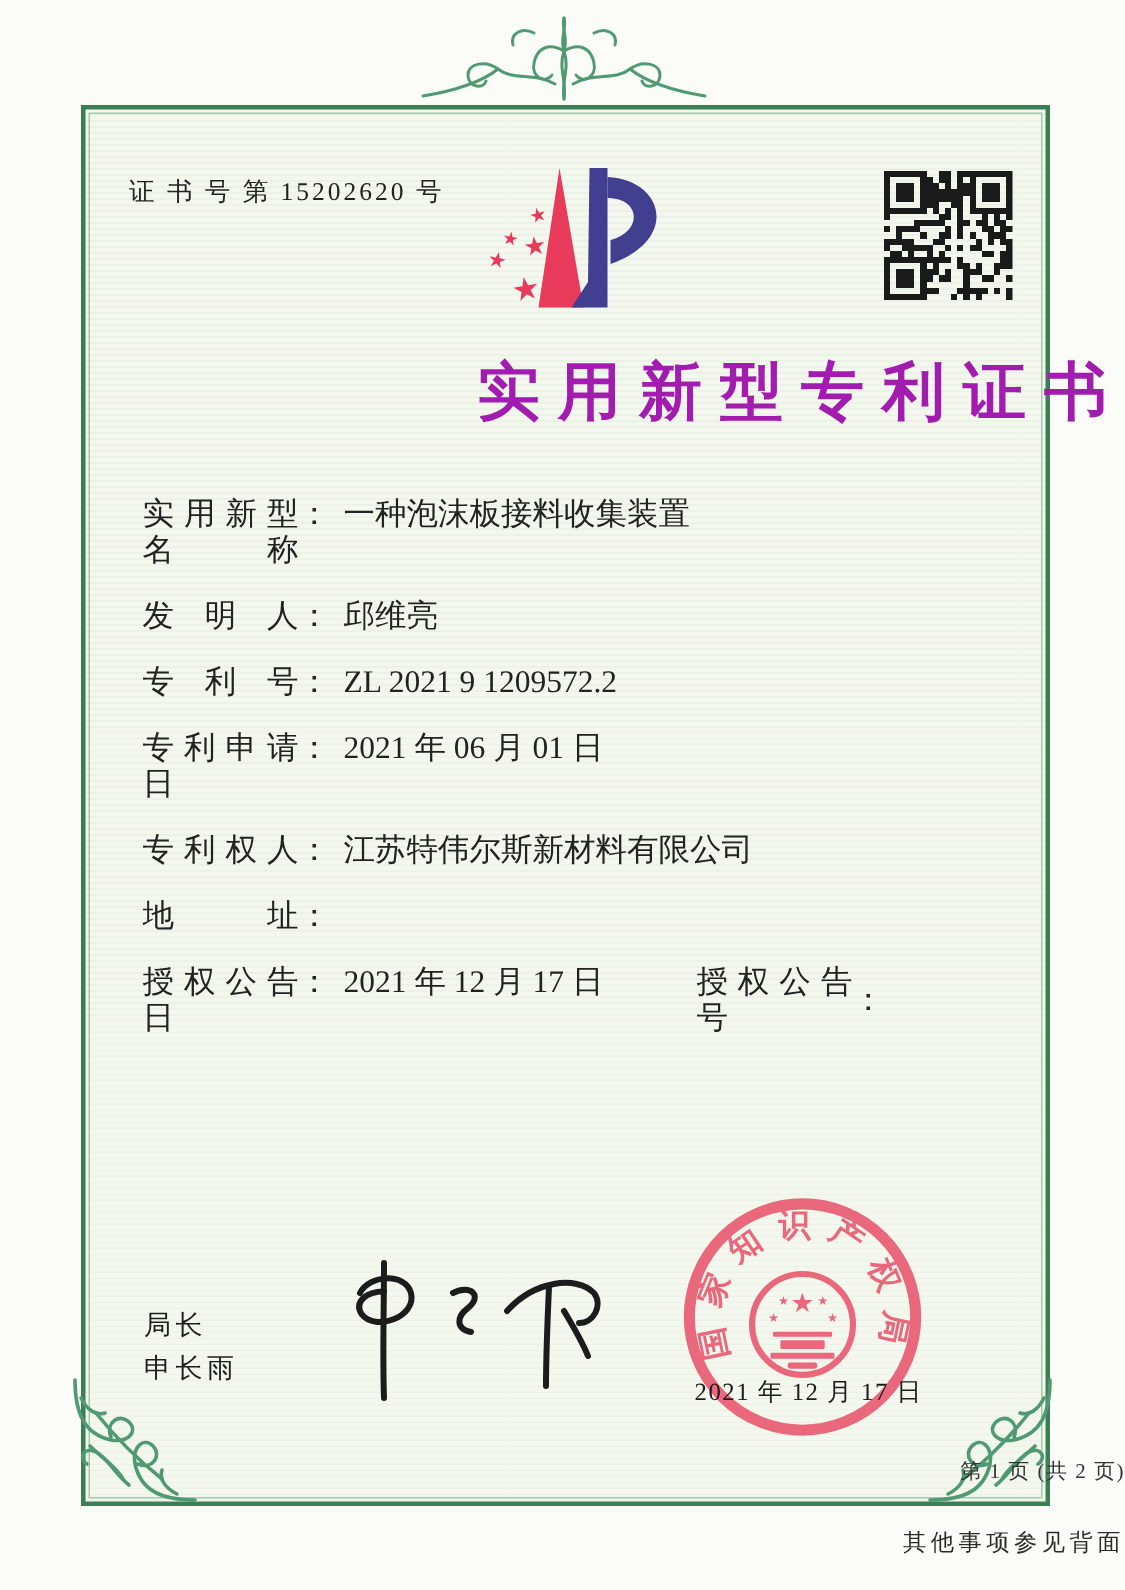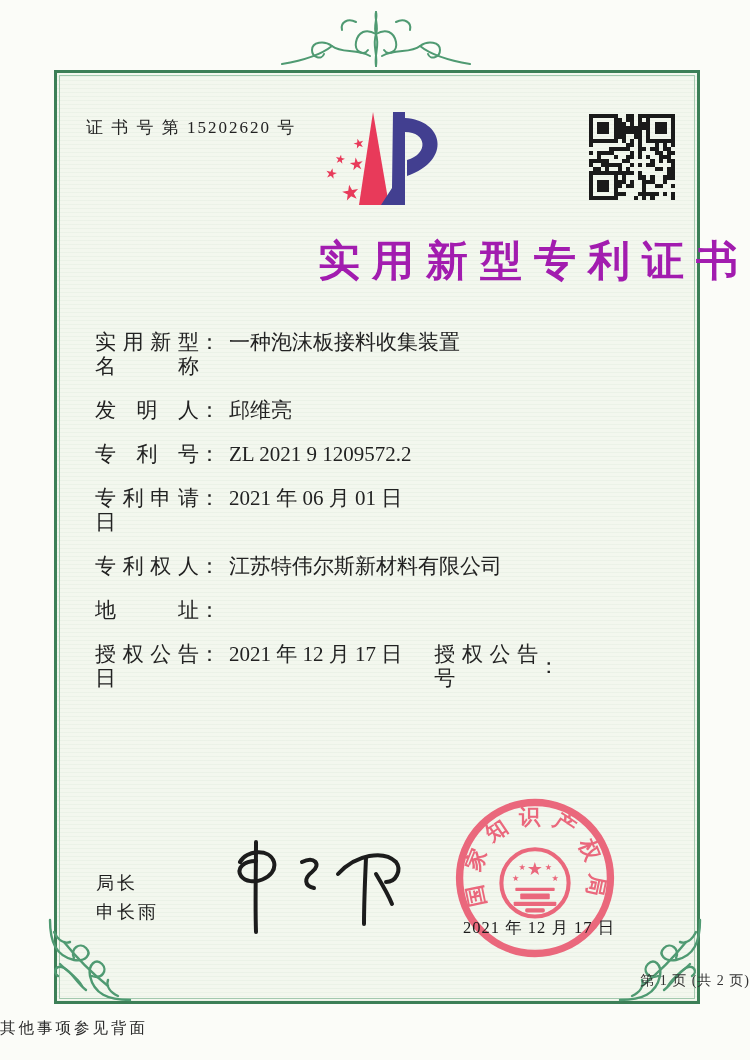--- a/index.html
+++ b/index.html
@@ -36,38 +36,38 @@
     position:absolute; left:0; top:233px; width:100%;
     text-align:right; font-size:42px; font-weight:bold;
     letter-spacing:12px; color:#a21caf;
   }
   
   .fields { position:absolute; left:95px; top:330px; width:566px; }
   .frow { display:flex; align-items:baseline; margin-bottom:20px; font-size:21px; line-height:24px; color:#222; }
   .flabel { display:inline-block; width:104px; text-align:justify; text-align-last:justify; }
   .fcolon { margin-right:9px; }
   .grant-row { display:flex; }
-  .grant-right { margin-left:32px; display:flex; align-items:center; }
+  .grant-right { margin-left:62px; display:flex; align-items:center; }
   
   .paras { position:absolute; left:90px; top:628px; width:572px; }
   .paras p {
     font-size:16.5px; line-height:29px; text-indent:2em;
     text-align:justify; color:#222;
   }
   
   .signer { position:absolute; left:96px; top:869px; font-size:18px; line-height:29px; color:#1d1d1d; letter-spacing:3px; }
   .signature { position:absolute; left:198px; top:832px; width:210px; height:105px; }
   
   .seal { position:absolute; left:453px; top:796px; width:164px; height:164px; opacity:0.92; }
   .seal-date {
     position:absolute; left:463px; top:917px; font-size:16.5px; color:#1c1c1c; letter-spacing:1px; z-index:5;
   }
   
   .page-note { position:absolute; left:0; top:972px; width:100%; text-align:right; font-size:14px; color:#333; letter-spacing:1px; }
-  .back-note { position:absolute; left:0; top:1018px; width:100%; text-align:left; font-size:15.5px; color:#2b2b2b; letter-spacing:3px; }
+  .back-note { position:absolute; left:0; top:1018px; width:100%; text-align:right; font-size:15.5px; color:#2b2b2b; letter-spacing:3px; }
 </style>
 </head>
 <body>
 
 <div class="sheet">
 
   <div class="frame">
     <div class="frame-inner"></div>
   </div>
 

